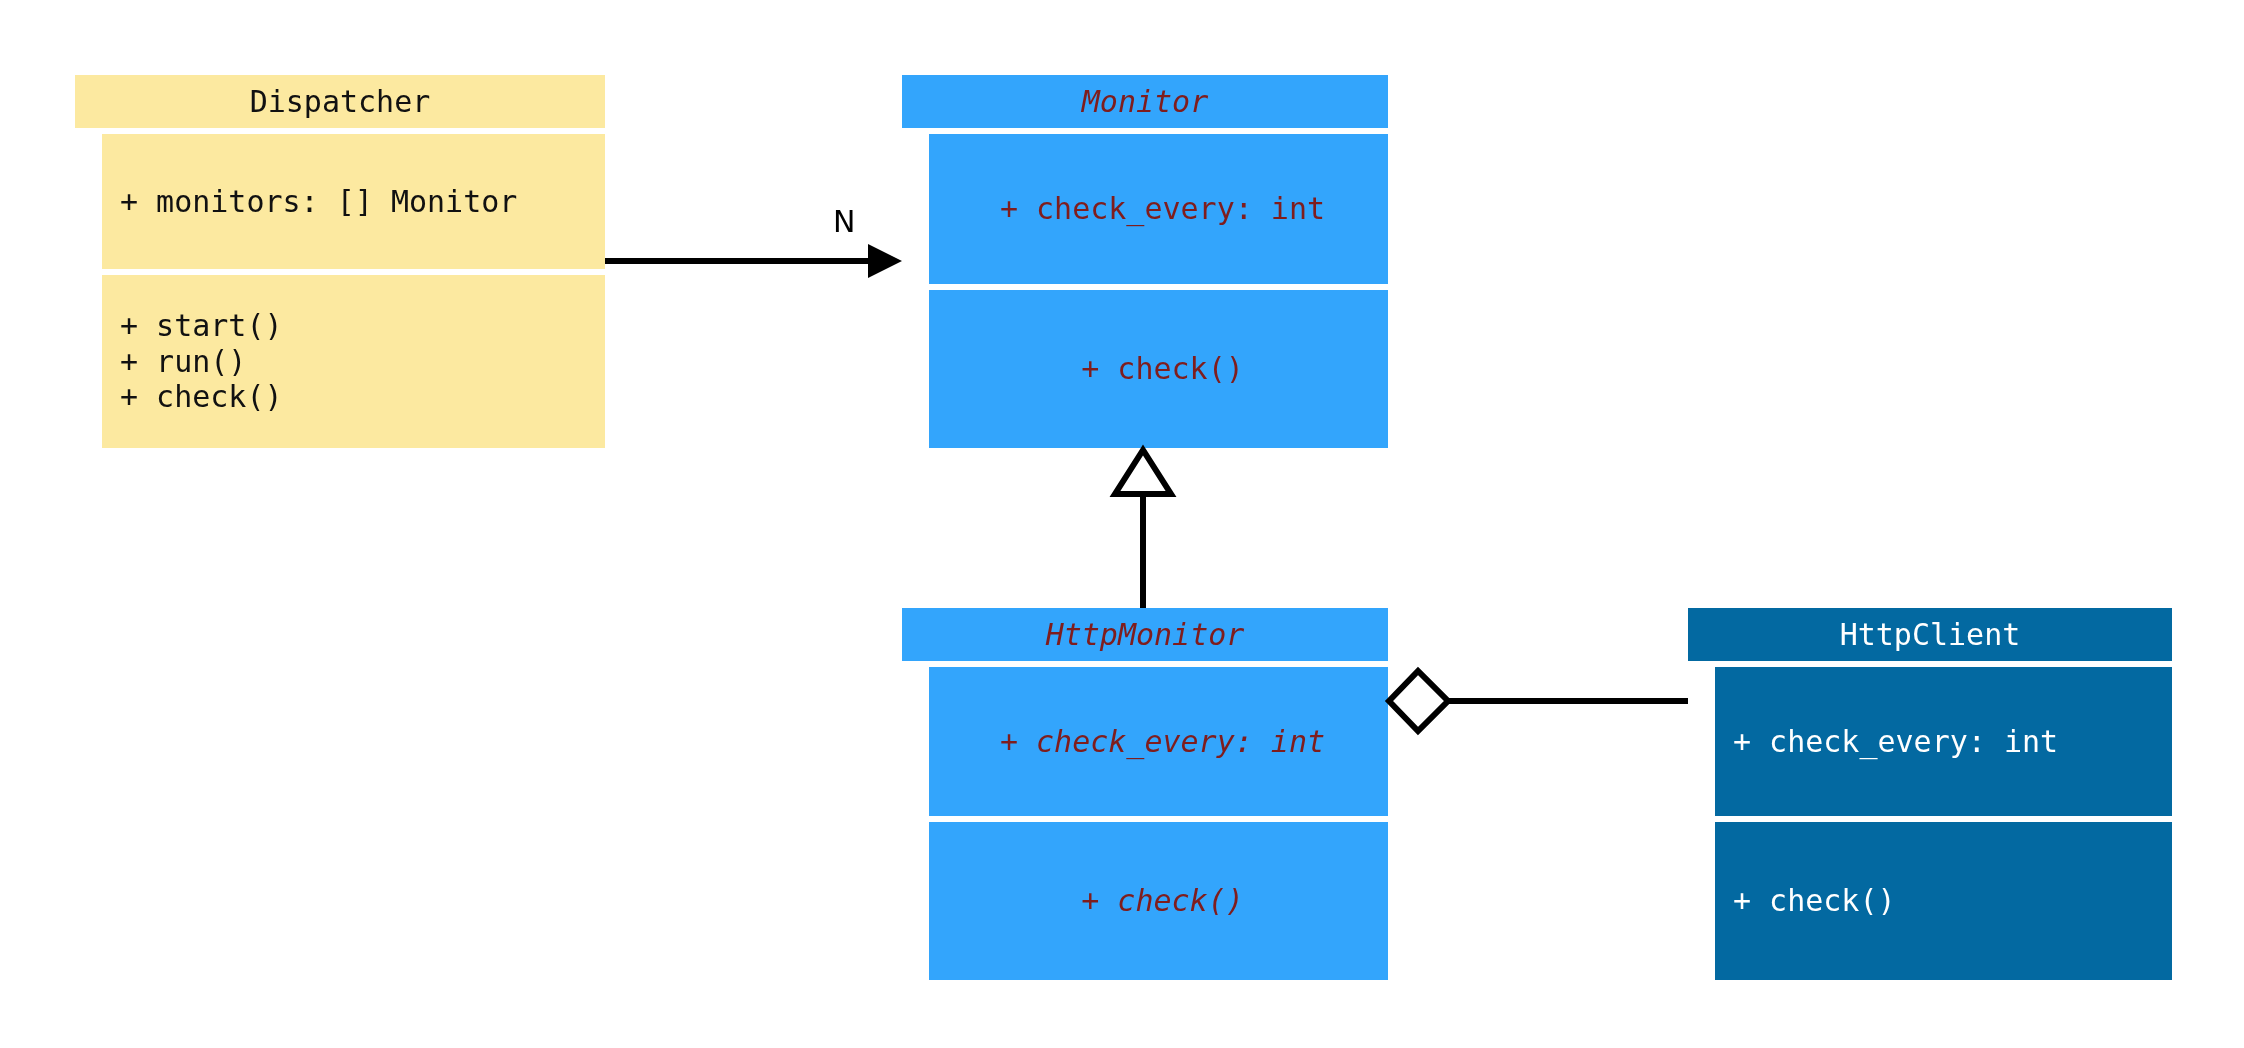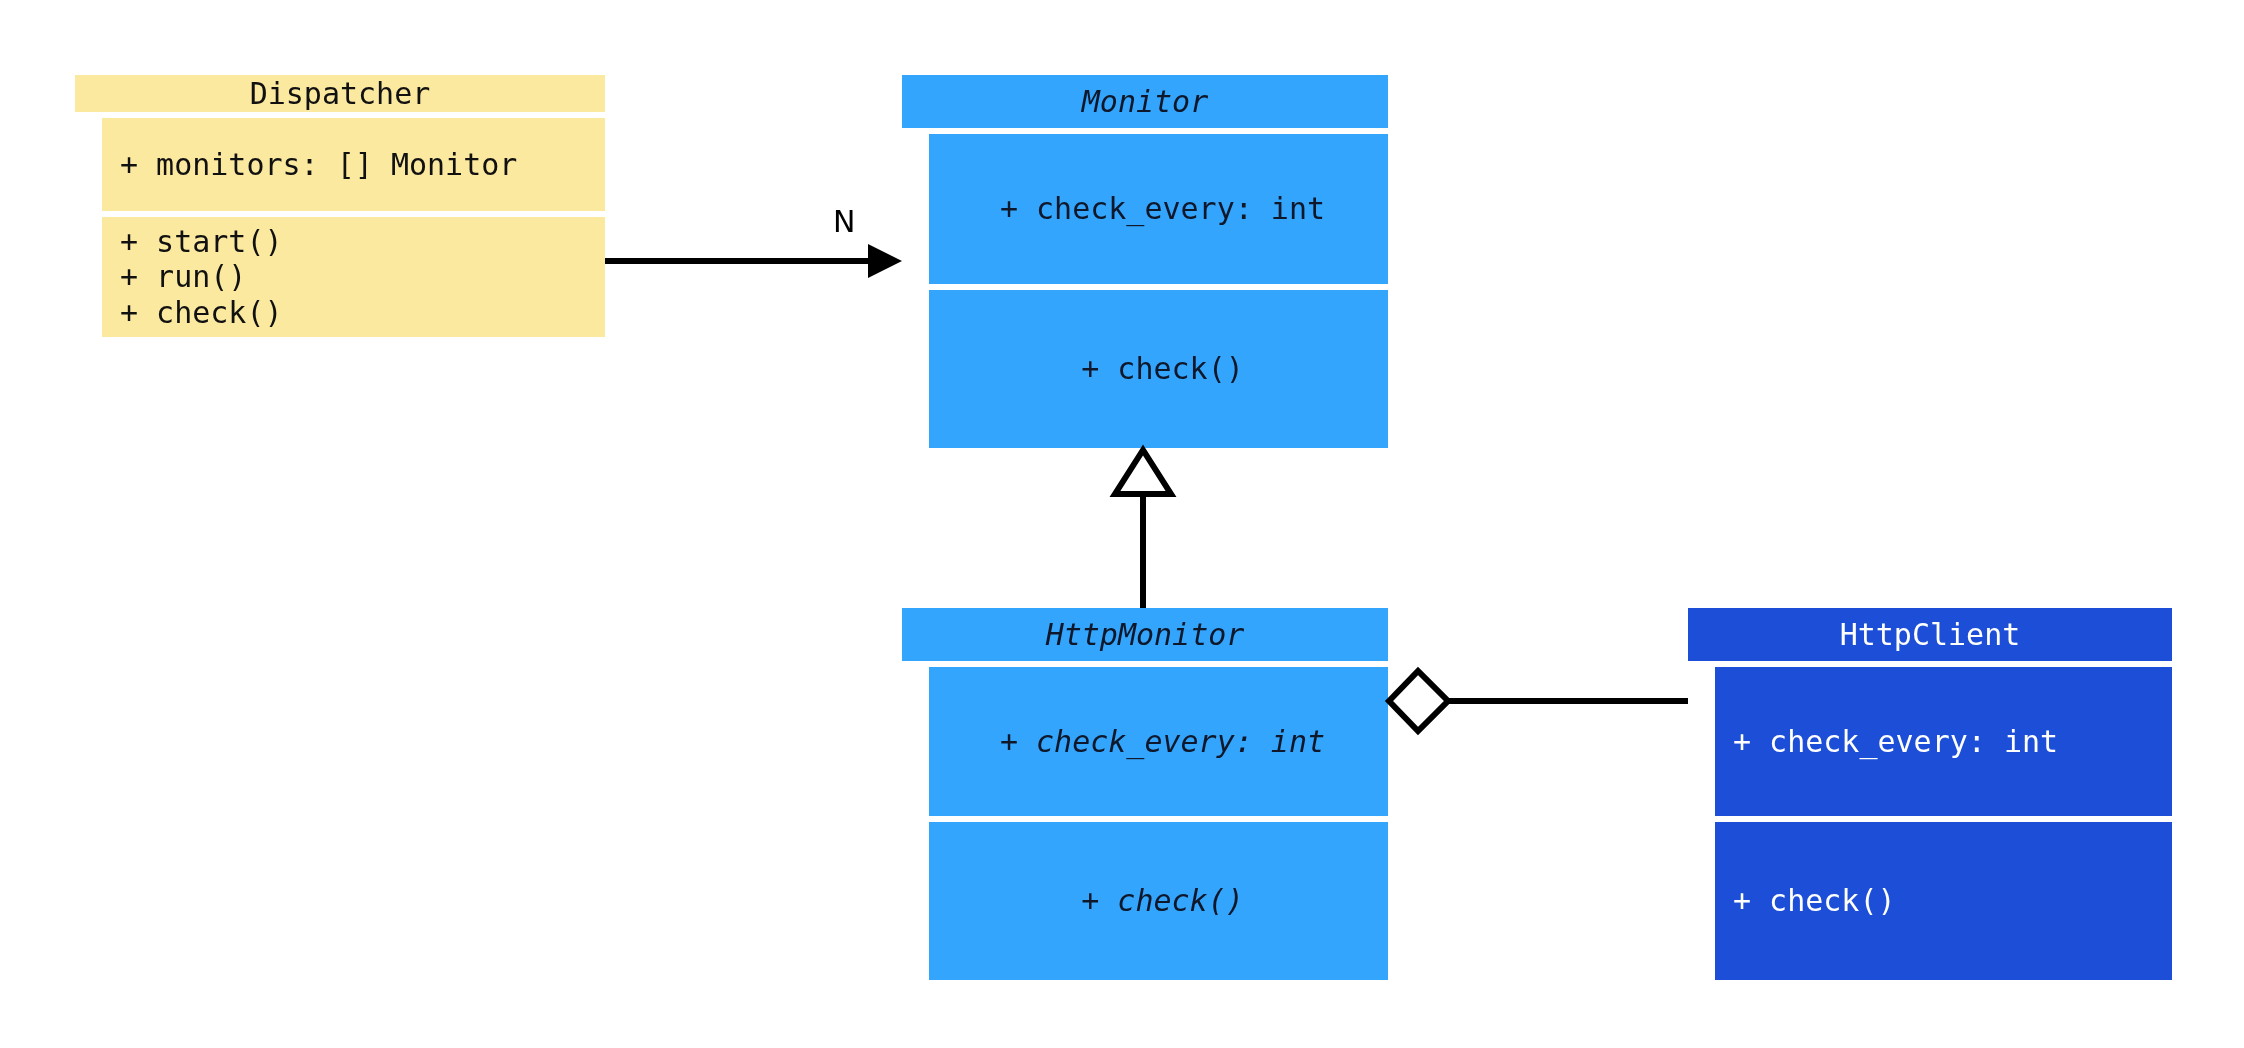--- a/index.html
+++ b/index.html
@@ -64,23 +64,23 @@
     white-space: pre;
   }
 
   
   .theme-yellow .uml-compartment { background: #fce9a0; }
   .theme-yellow .uml-title,
   .theme-yellow .uml-member-line { color: #111111; }
 
   .theme-blue .uml-compartment { background: #33a5fc; }
   .theme-blue .uml-title,
-  .theme-blue .uml-member-line { color: #0f172a; text-align: center; }
+  .theme-blue .uml-member-line { color: #7f1d1d; text-align: center; }
 
-  .theme-green .uml-compartment { background: #1d4ed8; }
+  .theme-green .uml-compartment { background: #0369a1; }
   .theme-green .uml-title,
   .theme-green .uml-member-line { color: #ffffff; }
 
   
   .connector-layer {
     position: absolute;
     left: 0;
     top: 0;
     width: 2244px;
     height: 1048px;
@@ -92,21 +92,21 @@
     font-size: 30px;
     color: #000000;
     white-space: nowrap;
   }
 </style>
 </head>
 <body>
 
 <div id="canvas">
 
-  <div class="uml-class theme-yellow" style="left:75px; top:75px; width:530px; height:262px;">
+  <div class="uml-class theme-yellow" style="left:75px; top:75px; width:530px; height:373px;">
     <div class="uml-compartment uml-title" style="height:53px;">Dispatcher</div>
     <div class="uml-compartment uml-members" style="height:135px;">
       <div class="uml-member-line">+ monitors: [] Monitor</div>
     </div>
     <div class="uml-compartment uml-members" style="height:173px;">
       <div class="uml-member-line">+ start()</div>
       <div class="uml-member-line">+ run()</div>
       <div class="uml-member-line">+ check()</div>
     </div>
   </div>

